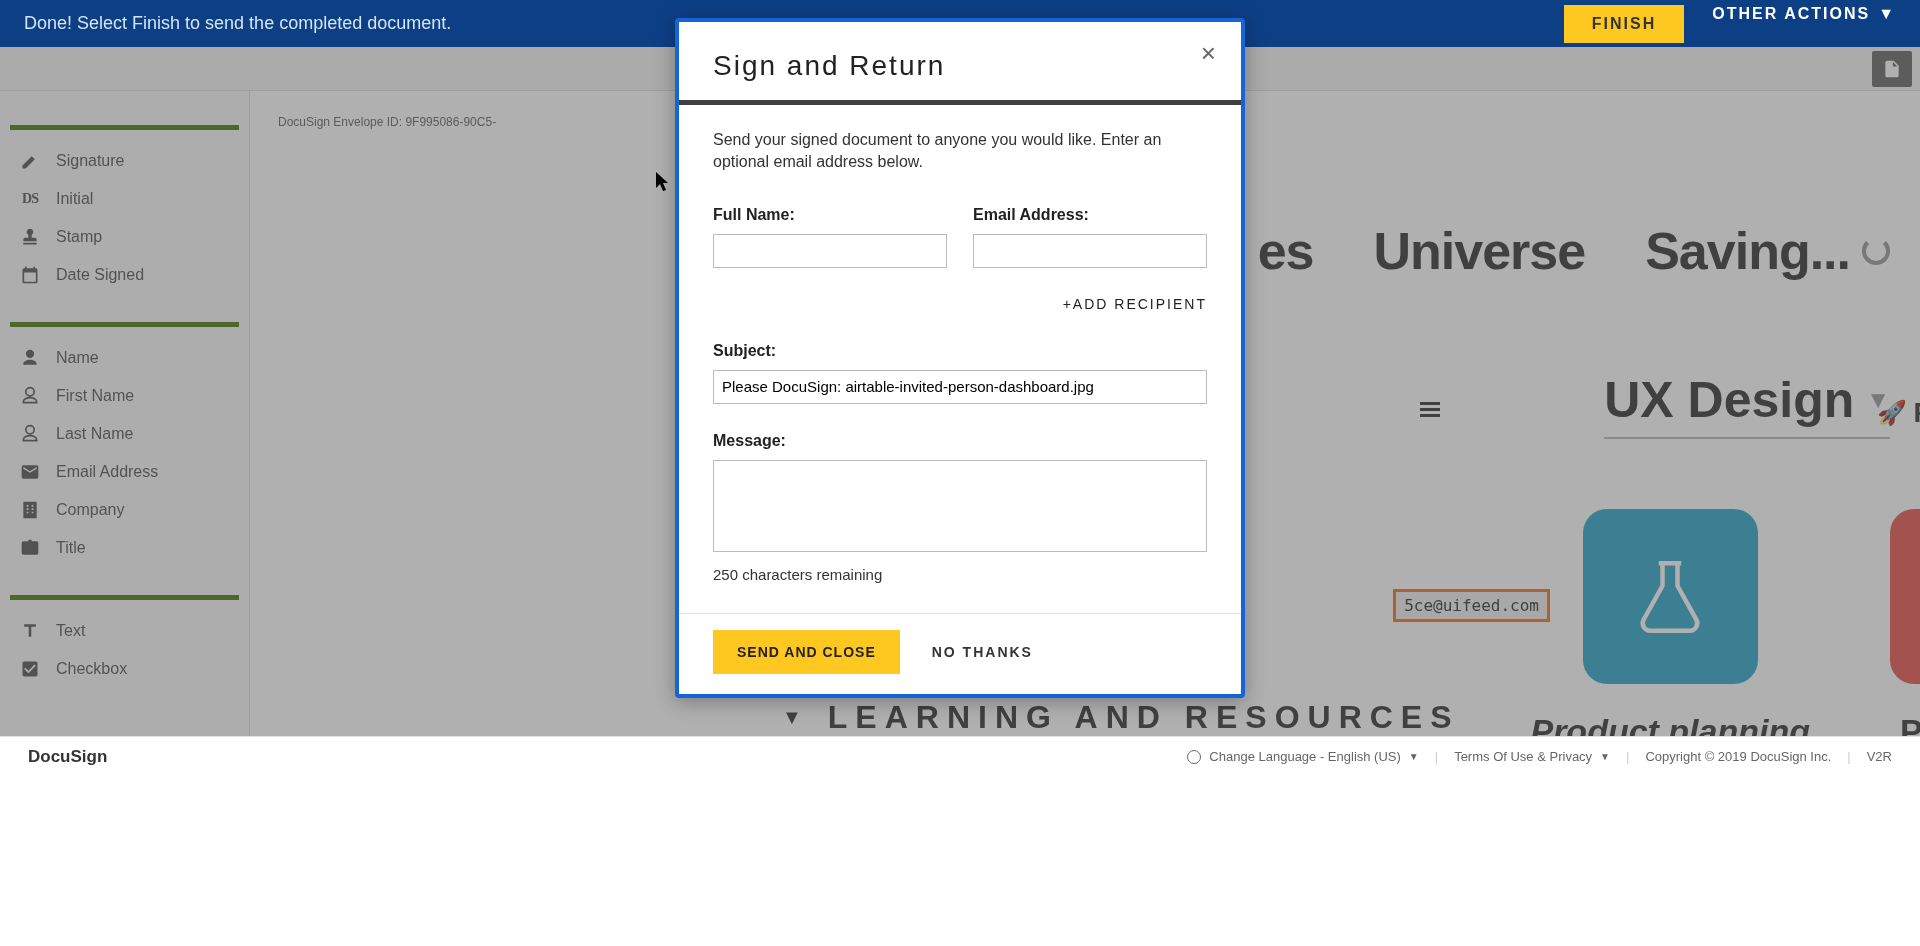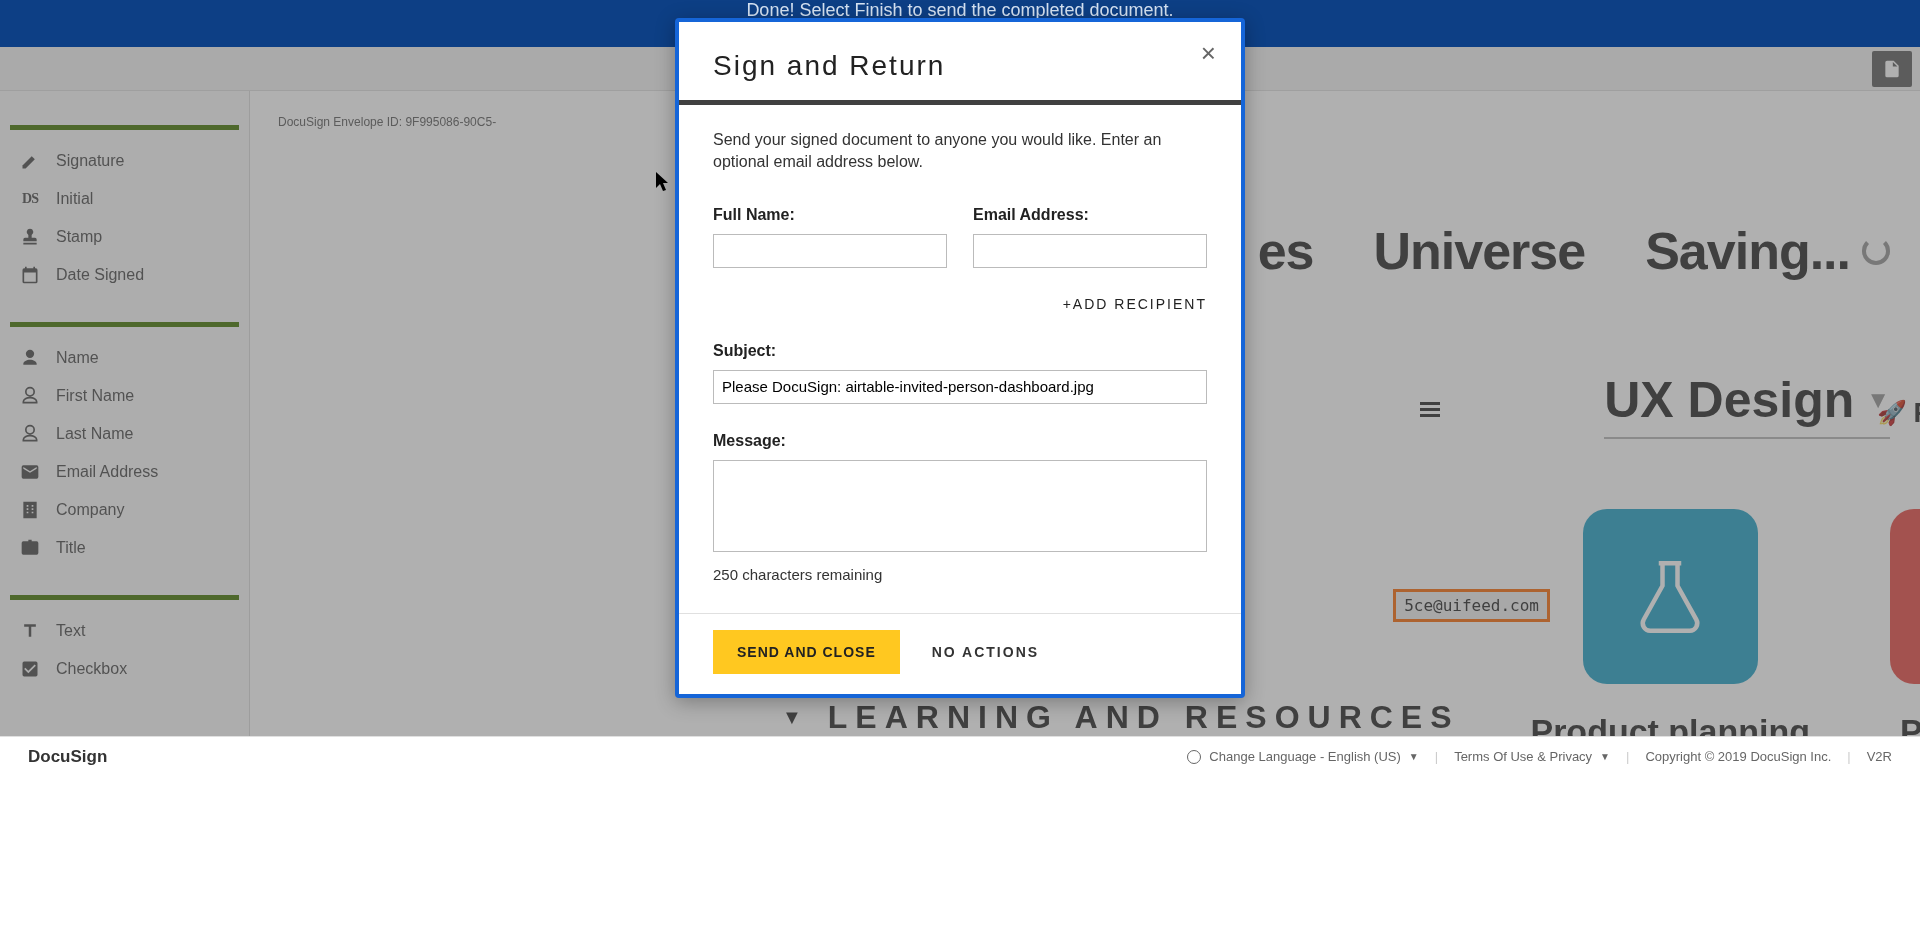--- a/index.html
+++ b/index.html
@@ -1,20 +1,20 @@
 <!DOCTYPE html>
 <html><head>
 <meta charset="utf-8">
 <style>
 * { margin: 0; padding: 0; box-sizing: border-box; font-family: Helvetica, Arial, sans-serif; }
 body { width: 1920px; height: 946px; overflow: hidden; position: relative; background: #fff; }
 
 
-.topbar { background: #0d3f85; height: 47px; display: flex; align-items: center; padding: 0 24px; color: #d6e3f3; font-size: 18px; justify-content: space-between; flex-direction: column; }
-.topbar-right { display: flex; align-items: center; gap: 28px; }
+.topbar { background: #0d3f85; height: 47px; display: flex; align-items: center; padding: 0 24px; color: #d6e3f3; font-size: 18px; justify-content: space-between; }
+.topbar-right { display: flex; align-items: flex-start; gap: 28px; }
 .finish-btn { background: #ffc820; color: #333; font-weight: bold; letter-spacing: 2px; padding: 10px 28px; font-size: 16px; border: none; cursor: pointer; }
 .other-actions { color: #fff; font-weight: bold; letter-spacing: 2px; font-size: 16px; display: flex; align-items: center; gap: 8px; }
 
 
 .secbar { height: 44px; background: #f5f5f5; border-bottom: 1px solid #e0e0e0; display: flex; justify-content: flex-end; align-items: center; padding: 0 8px; }
 .doc-icon-btn { width: 40px; height: 36px; background: #666; display: flex; align-items: center; justify-content: center; border-radius: 2px; }
 
 
 .main { display: flex; height: 645px; background: #eaeaea; }
 .sidebar { width: 250px; background: #fafafa; border-right: 1px solid #ddd; padding: 18px 0; }
@@ -34,21 +34,21 @@
 .saving-spin { width: 28px; height: 28px; border: 4px solid #999; border-top-color: transparent; border-radius: 50%; display: inline-block; }
 
 .ux-row { position: absolute; top: 280px; right: 30px; display: flex; align-items: center; gap: 20px; font-size: 50px; font-weight: 700; color: #333; }
 .ux-dropdown { border-bottom: 2px solid #bbb; padding-bottom: 8px; display: flex; align-items: center; gap: 12px; }
 
 .email-box { position: absolute; top: 498px; right: 370px; background: #f0f0f0; border: 3px solid #f97316; padding: 4px 8px; font-family: monospace; font-size: 16px; color: #333; }
 
 .hamburger { position: absolute; top: 308px; right: 480px; }
 .hamburger div { width: 20px; height: 3px; background: #333; margin: 3px 0; }
 
-.product-tile { position: absolute; top: 418px; right: 110px; text-align: center; }
+.product-tile { position: absolute; top: 418px; right: 110px; text-align: center; font-style: italic; }
 .product-tile .tile-icon { width: 175px; height: 175px; background: #2ea7c9; border-radius: 24px; display: flex; align-items: center; justify-content: center; margin: 0 auto; }
 .product-tile .label { font-size: 34px; font-weight: 600; color: #333; margin-top: 28px; }
 .sec-tile { position: absolute; top: 418px; right: -90px; }
 .sec-tile .tile-icon { width: 120px; height: 175px; background: #e8554f; border-radius: 24px 0 0 24px; }
 .sec-tile .label { font-size: 34px; font-weight: 600; color: #333; margin-top: 28px; padding-left: 10px; }
 .pins-label { position: absolute; top: 306px; right: -20px; font-size: 28px; font-weight: 700; color: #333; display: flex; align-items: center; gap: 6px; }
 .rocket { color: #e8554f; font-size: 24px; }
 
 .learning-row { position: absolute; bottom: 0; left: 532px; font-size: 32px; font-weight: 700; letter-spacing: 8px; color: #333; display: flex; align-items: center; gap: 18px; }
 
@@ -314,21 +314,21 @@
     </div>
 
     <div class="msg-block">
       <label>Message:</label>
       <textarea class="msg-area" style=""></textarea>
       <div class="char-remain">250 characters remaining</div>
     </div>
   </div>
   <div class="modal-foot">
     <button class="send-btn">SEND AND CLOSE</button>
-    <span class="nothanks">NO ACTIONS</span>
+    <span class="nothanks">NO THANKS</span>
   </div>
 </div>
 
 <div class="cursor">
   <svg viewBox="0 0 16 20">
       <path d="M0 0 L0 16 L4 12 L7 19 L10 18 L7 11 L12 11 Z" fill="#000"></path>
     </svg>
 </div>
 
 </body></html>

